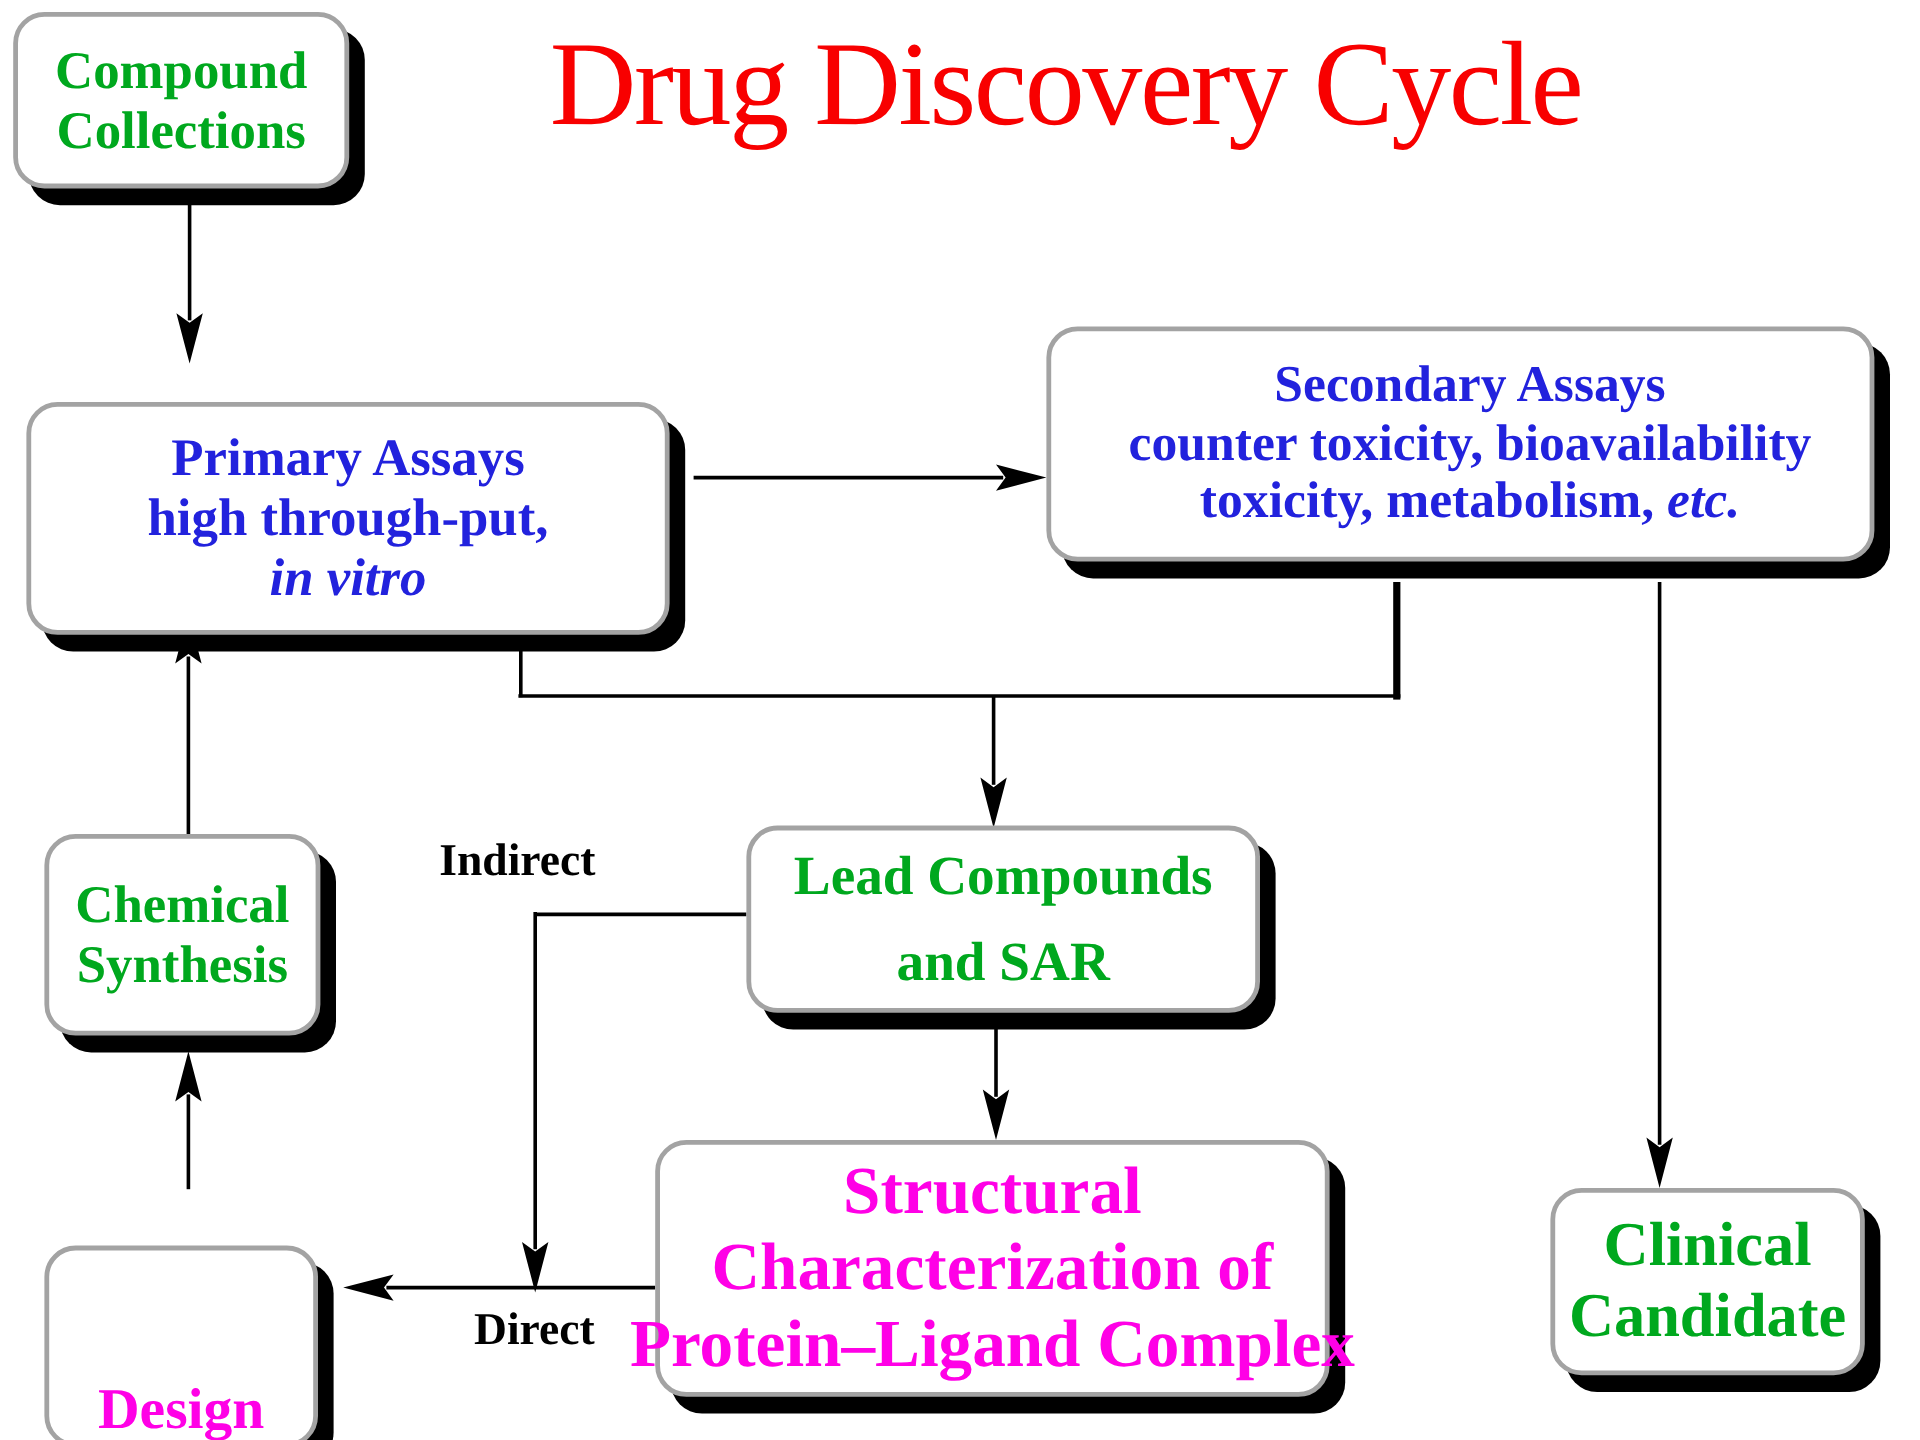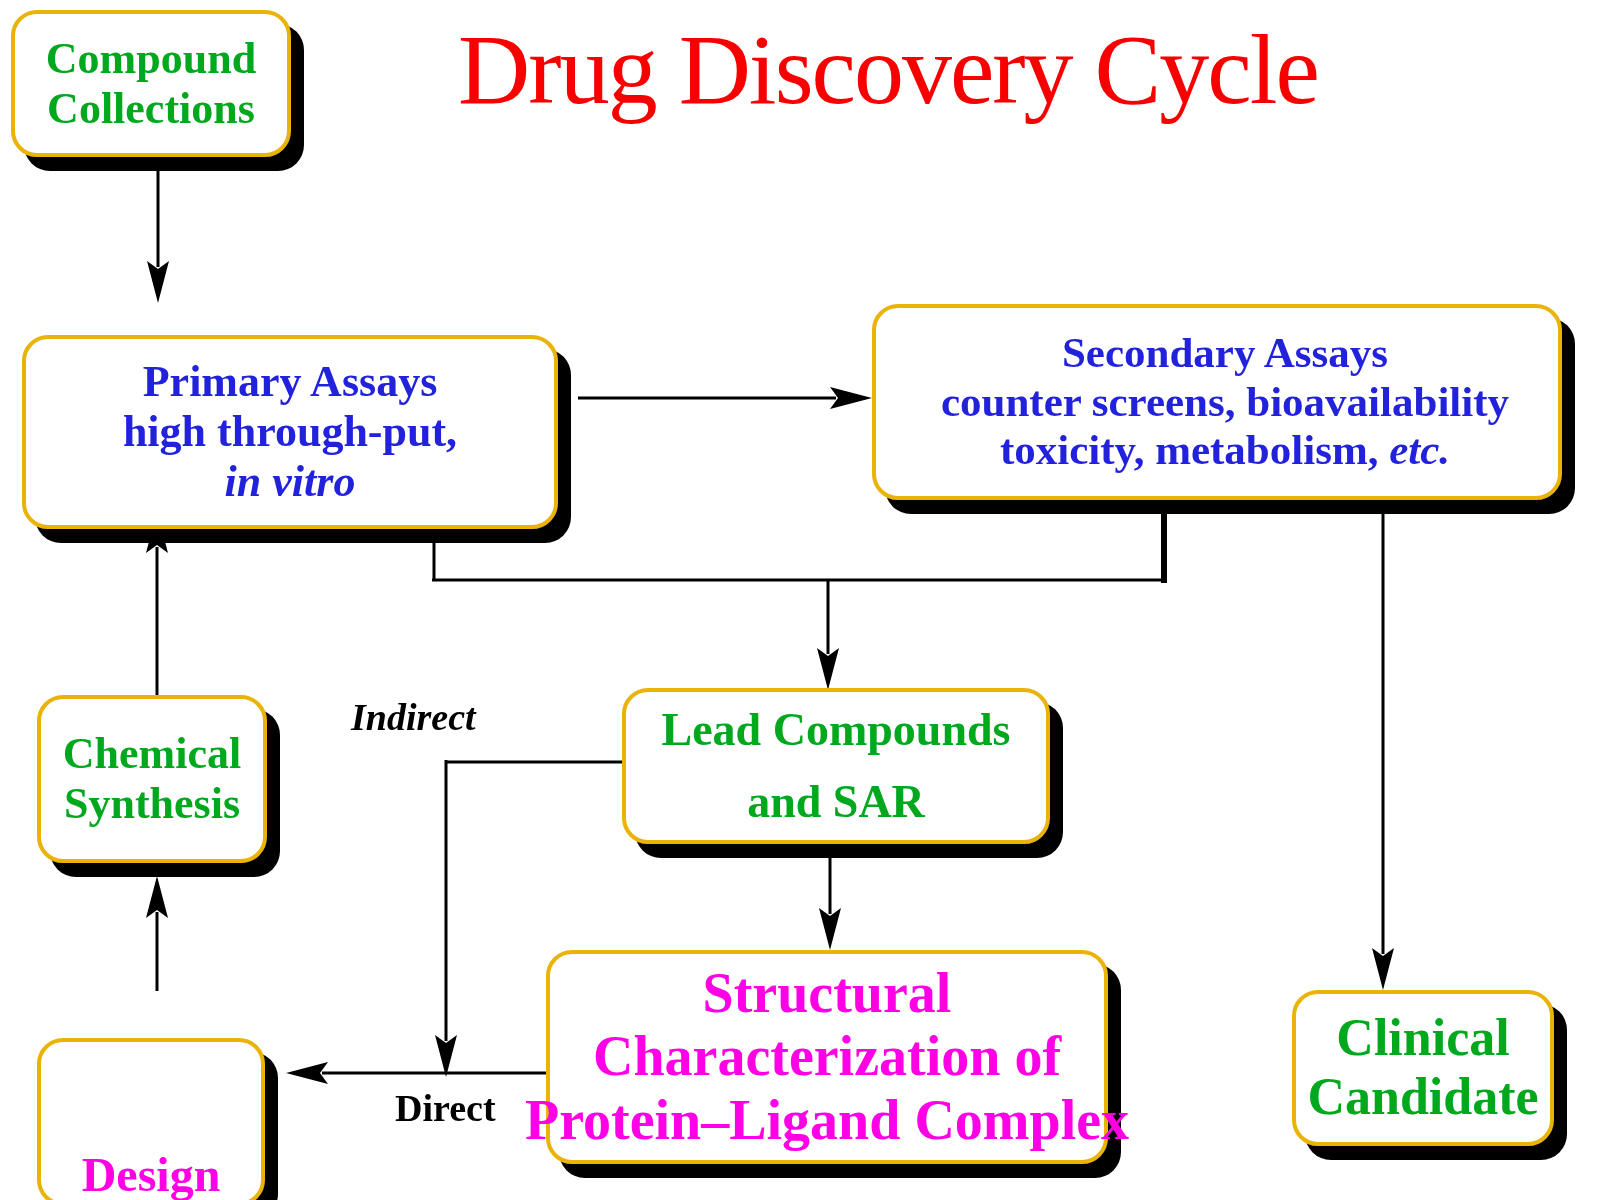--- a/index.html
+++ b/index.html
@@ -13,21 +13,21 @@
   .wires polygon { fill:#000000; stroke:none; }
 
   .title {
     position:absolute; left:180px; top:12px; width:1416px;
     text-align:center; font-size:100px; font-weight:400;
     letter-spacing:-2px; color:#f80000; white-space:nowrap;
   }
 
   .node {
     position:absolute; box-sizing:border-box;
-    background:#ffffff; border:4px solid #eab308; border-radius:26px;
+    background:#ffffff; border:4px solid #a3a3a3; border-radius:26px;
     box-shadow:13px 14px 0 #000000;
     display:flex; flex-direction:column; align-items:center; justify-content:center;
     text-align:center; font-weight:700; line-height:1.13; white-space:nowrap;
   }
   .node .it { font-style:italic; }
   .green   { color:#00a81e; }
   .blue    { color:#2222dd; }
   .magenta { color:#ff00e6; }
 
   .edge-label {
@@ -100,23 +100,23 @@
     <span>Compound</span>
     <span>Collections</span>
   </div>
 
   <div class="node blue" style="left:22px; top:303px; width:536px; height:194px; font-size:44px;margin-top:32px;">
     <span>Primary Assays</span>
     <span>high through-put,</span>
     <span class="it">in vitro</span>
   </div>
 
-  <div class="node blue" style="left:872px; top:304px; width:690px; height:196px; font-size:43px;padding-left:16px;">
+  <div class="node blue" style="left:872px; top:272px; width:690px; height:196px; font-size:43px;padding-left:16px;">
     <span>Secondary Assays</span>
-    <span>counter screens, bioavailability</span>
+    <span>counter toxicity, bioavailability</span>
     <span><span>toxicity, metabolism, </span><span class="it">etc.</span></span>
   </div>
 
   <div class="node green" style="left:37px; top:695px; width:230px; height:168px; font-size:44px;">
     <span>Chemical</span>
     <span>Synthesis</span>
   </div>
 
   <div class="node green" style="left:622px; top:688px; width:428px; height:156px; font-size:46px;gap:20px;">
     <span>Lead Compounds</span>
@@ -131,17 +131,17 @@
     <span>Structural</span>
     <span>Characterization of</span>
     <span>Protein–Ligand Complex</span>
   </div>
 
   <div class="node green" style="left:1257px; top:990px; width:262px; height:156px; font-size:52px;margin-left:35px;">
     <span>Clinical</span>
     <span>Candidate</span>
   </div>
 
-  <div class="edge-label" style="left:351px; top:695px;font-style:italic;">Indirect</div>
+  <div class="edge-label" style="left:366px; top:695px;">Indirect</div>
 
   <div class="edge-label" style="left:395px; top:1086px;">Direct</div>
 
 </div>
 
 </body></html>

